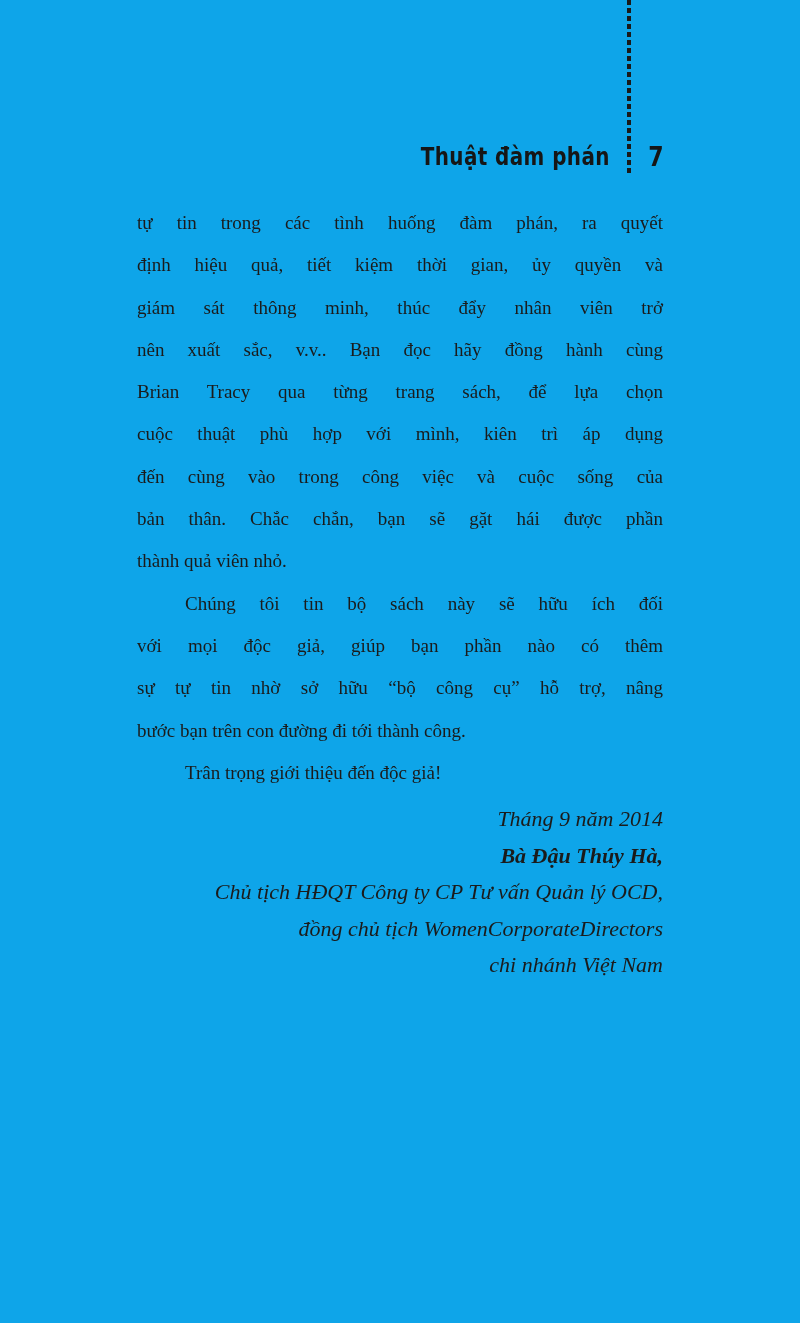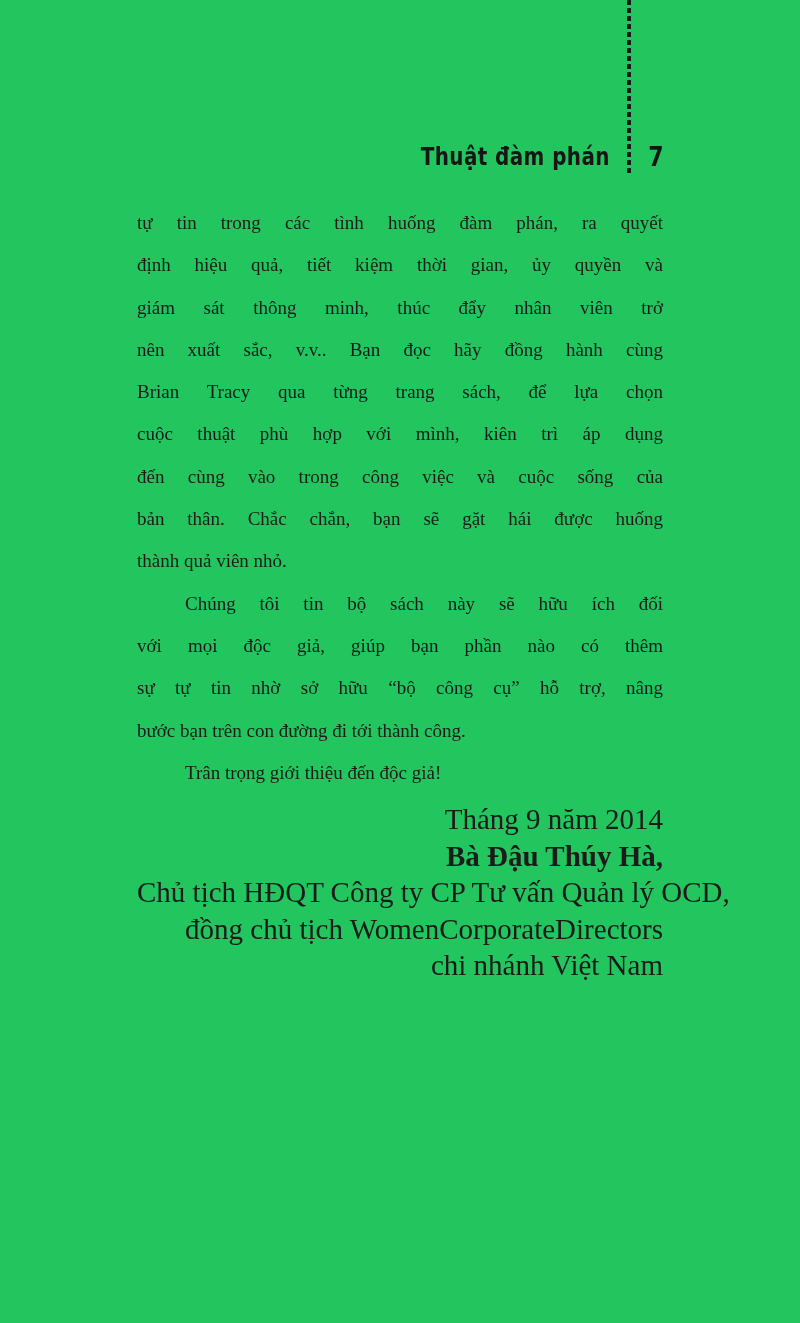--- a/index.html
+++ b/index.html
@@ -11,21 +11,21 @@
     height: 1323px;
     background: #ffffff;
     position: relative;
     font-family: "Liberation Serif", "DejaVu Serif", serif;
     color: #1b1b1b;
     overflow: hidden;
   }
   .page {
     position: absolute;
     inset: 0;
-    background: #22c55e;
+    background: #0ea5e9;
   }
   
   .running-title {
     position: absolute;
     top: 143px;
     right: 190px;
     font-family: "DejaVu Sans", "Liberation Sans", sans-serif;
     font-weight: 700;
     font-size: 24px;
     letter-spacing: 0.5px;
@@ -75,22 +75,23 @@
     text-align-last: justify;
   }
   .line.last { text-align-last: left; }
   .line.indent { padding-left: 48px; }
   
   .signature {
     position: absolute;
     left: 137px;
     top: 801px;
     width: 526px;
-    font-size: 29px;
+    font-size: 22px;
     line-height: 36.5px;
+    font-style: italic;
     text-align: right;
     color: #1b1b1b;
     white-space: nowrap;
   }
   .sig-line { display: block; }
   .sig-line.bold { font-weight: 700; }
 </style>
 </head>
 <body>
 
@@ -105,21 +106,21 @@
   <div class="body-text">
 
     <p class="para">
       <span class="line">tự tin trong các tình huống đàm phán, ra quyết</span>
       <span class="line">định hiệu quả, tiết kiệm thời gian, ủy quyền và</span>
       <span class="line">giám sát thông minh, thúc đẩy nhân viên trở</span>
       <span class="line">nên xuất sắc, v.v.. Bạn đọc hãy đồng hành cùng</span>
       <span class="line">Brian Tracy qua từng trang sách, để lựa chọn</span>
       <span class="line">cuộc thuật phù hợp với mình, kiên trì áp dụng</span>
       <span class="line">đến cùng vào trong công việc và cuộc sống của</span>
-      <span class="line">bản thân. Chắc chắn, bạn sẽ gặt hái được huống</span>
+      <span class="line">bản thân. Chắc chắn, bạn sẽ gặt hái được phần</span>
       <span class="line last">thành quả viên nhỏ.</span>
     </p>
 
     <p class="para">
       <span class="line indent">Chúng tôi tin bộ sách này sẽ hữu ích đối</span>
       <span class="line">với mọi độc giả, giúp bạn phần nào có thêm</span>
       <span class="line">sự tự tin nhờ sở hữu “bộ công cụ” hỗ trợ, nâng</span>
       <span class="line last">bước bạn trên con đường đi tới thành công.</span>
     </p>
 

